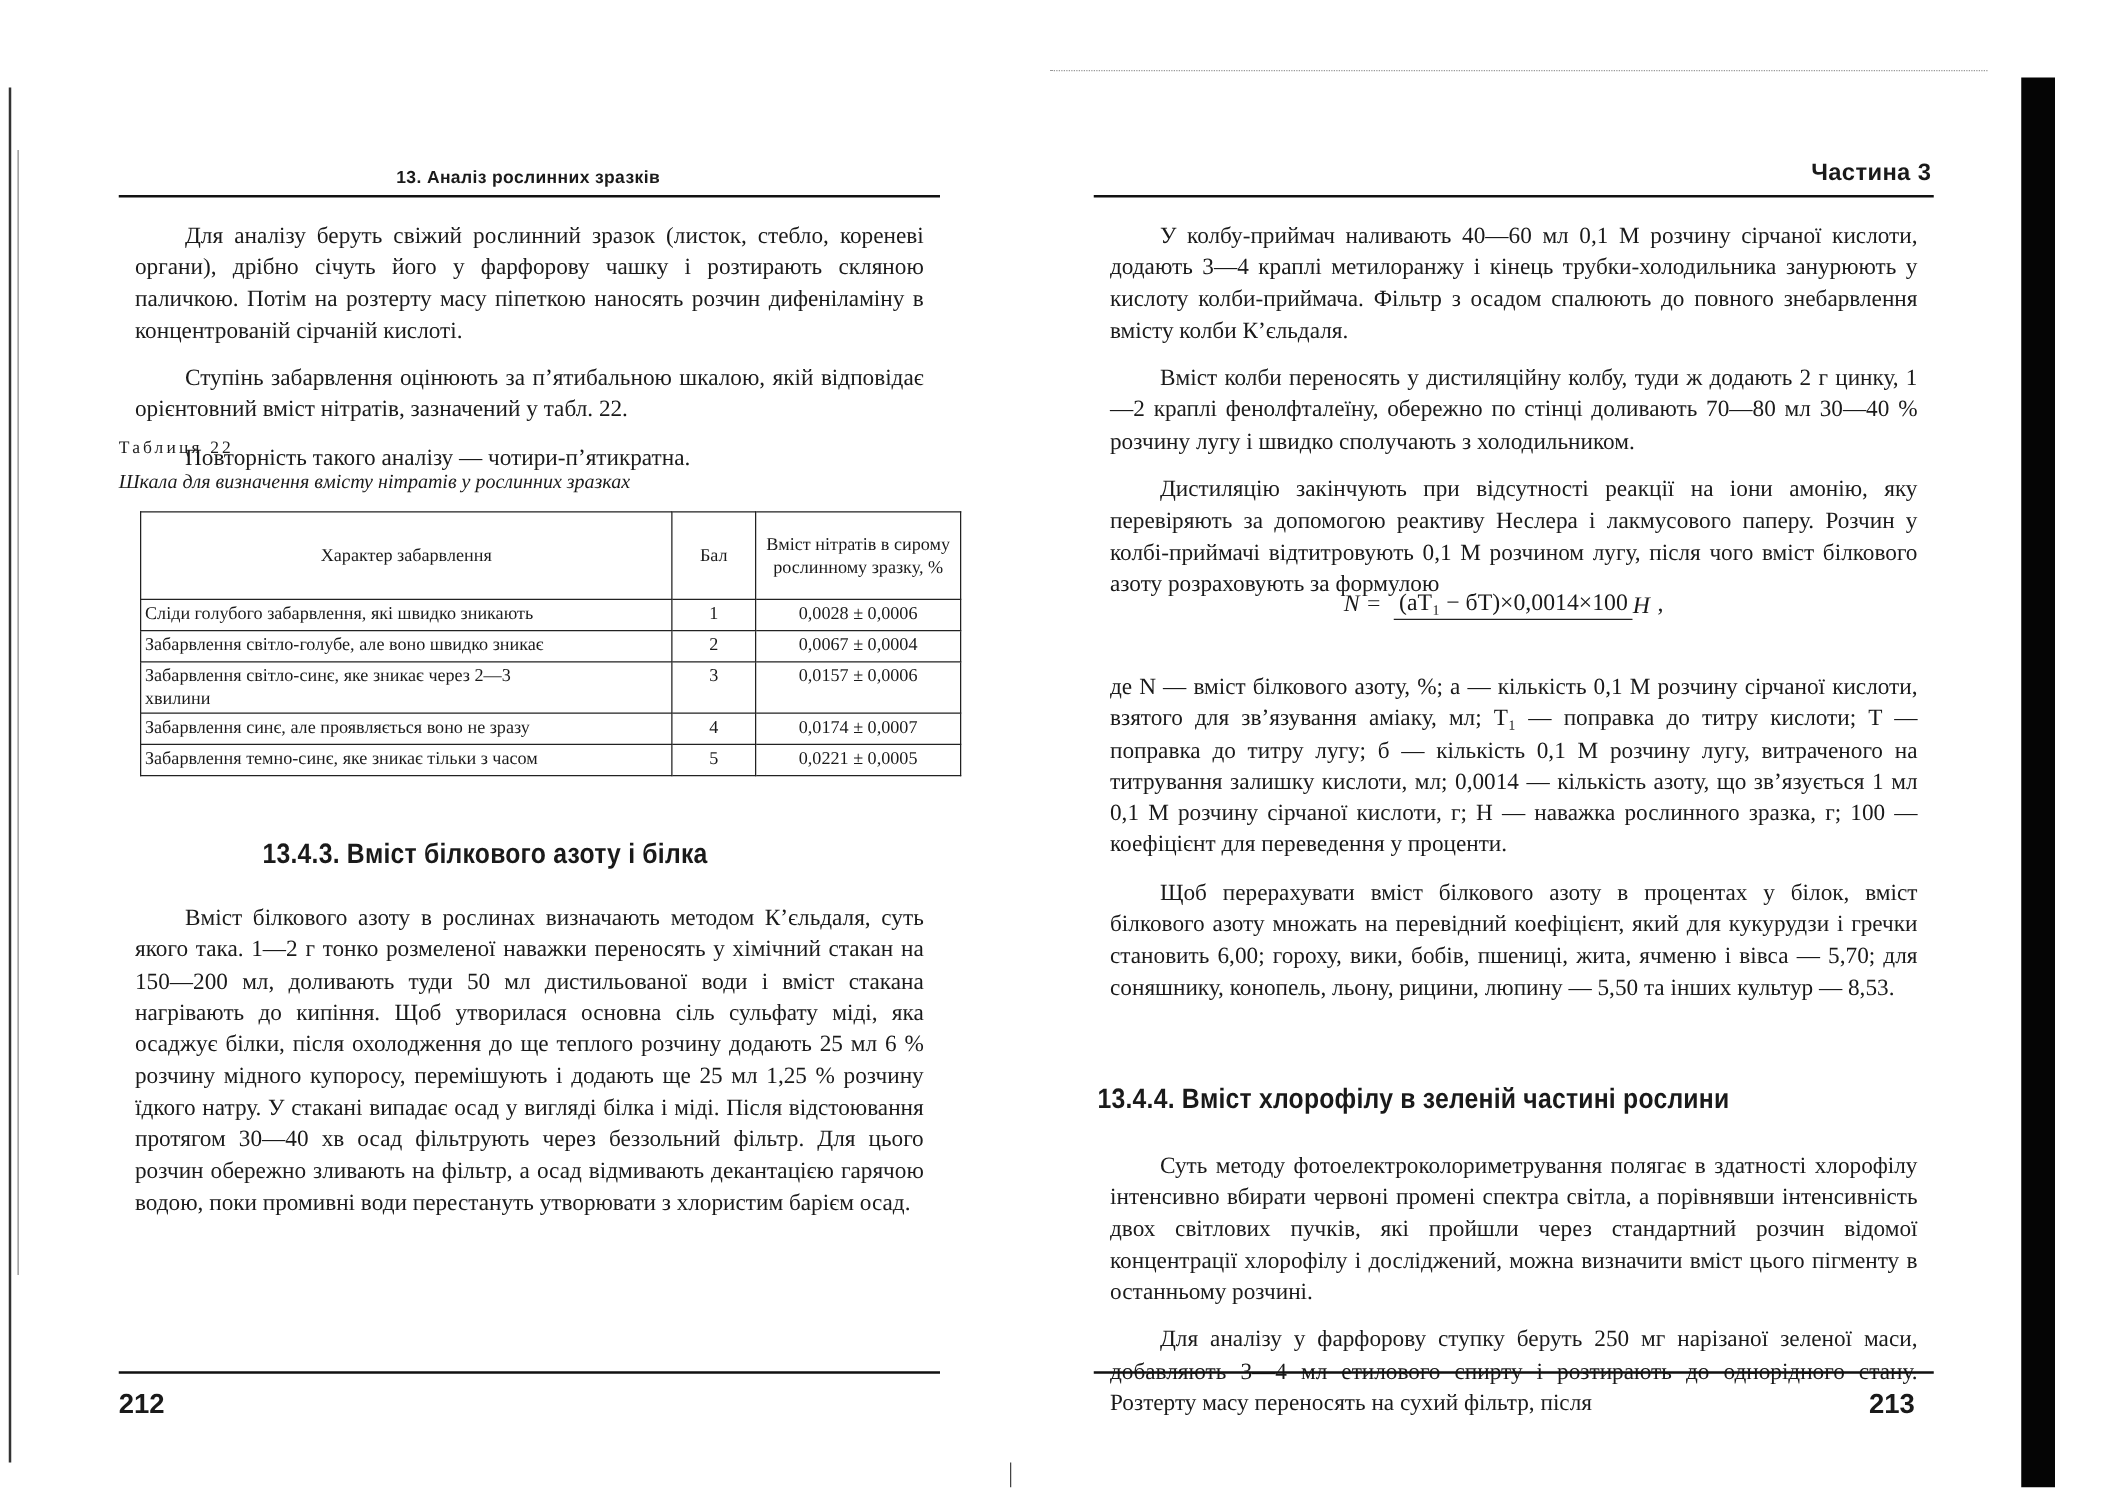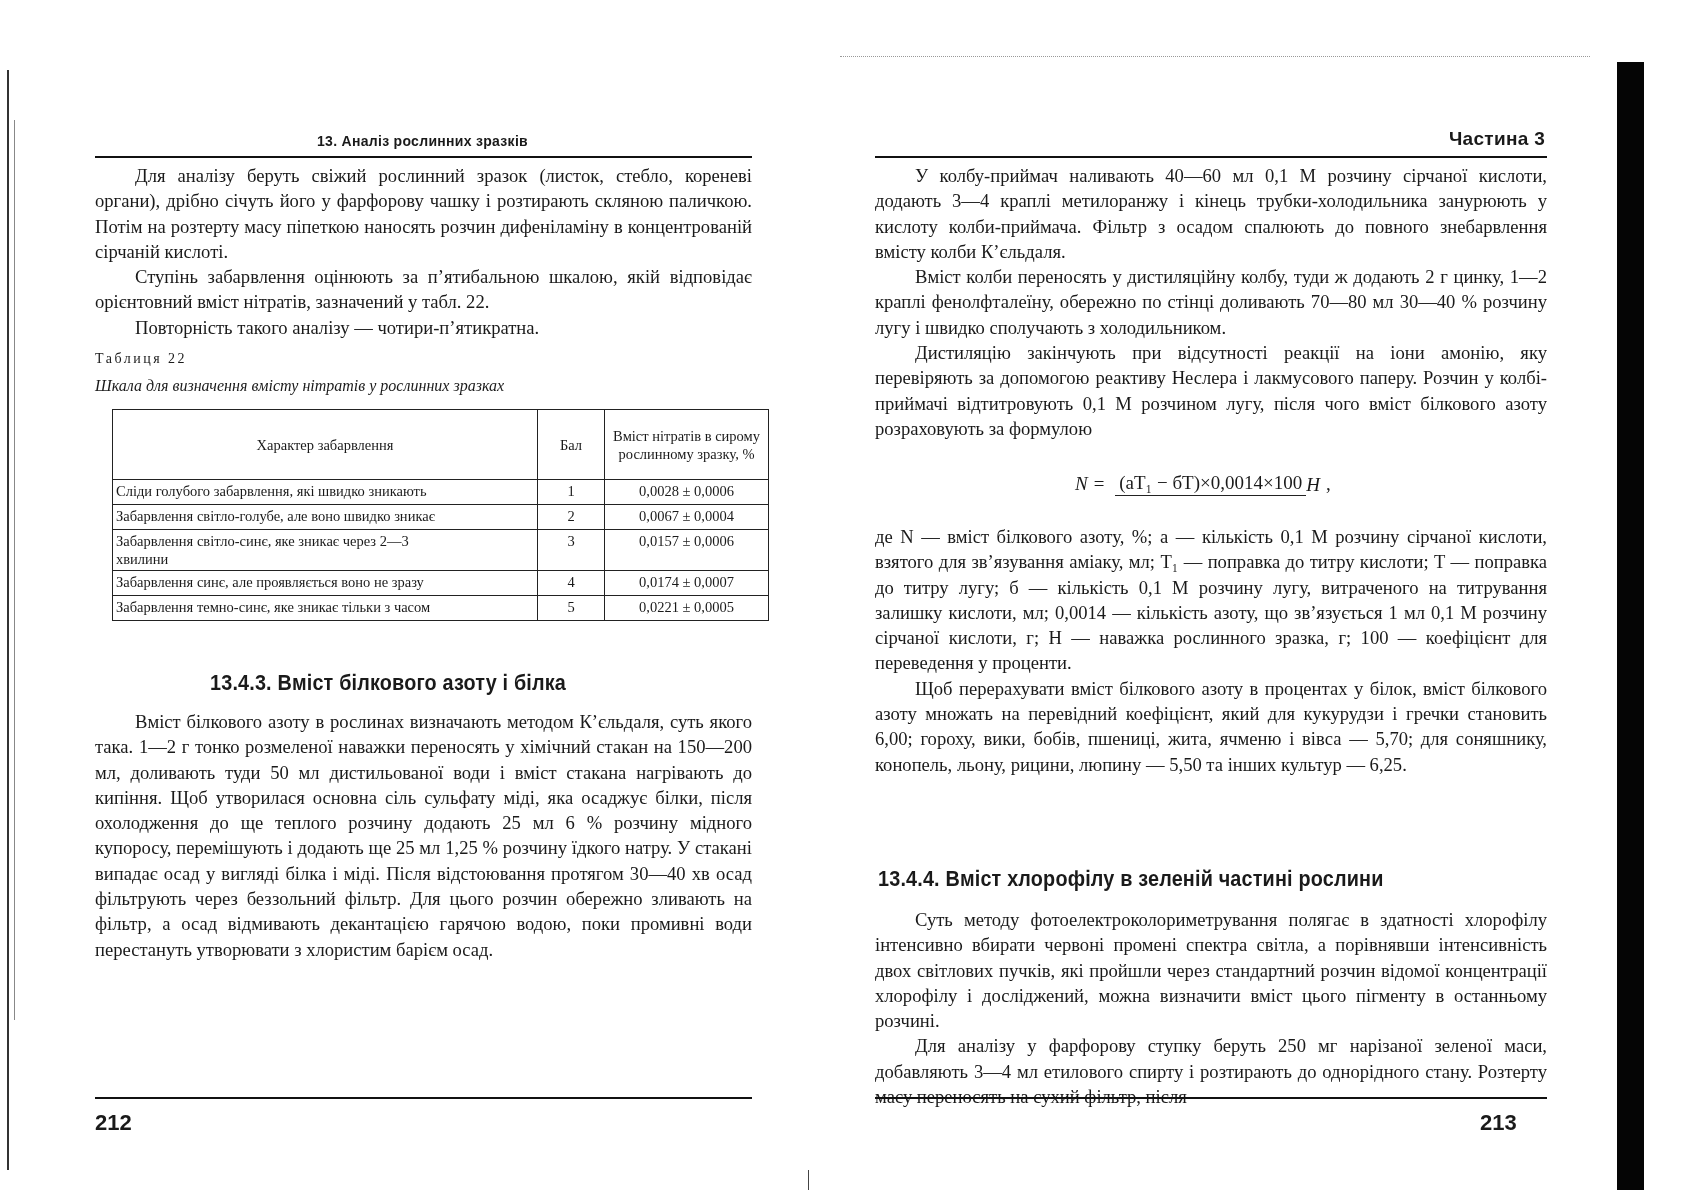--- a/index.html
+++ b/index.html
@@ -25,27 +25,27 @@
   #page-right .rule.top { left: 35px; width: 672px; top: 156px; }
   #page-left .rule.bottom { left: 95px; width: 657px; top: 1097px; }
   #page-right .rule.bottom { left: 35px; width: 672px; top: 1097px; }
 
   .folio {
     position: absolute; top: 1110px;
     font-family: "Liberation Sans", "DejaVu Sans", sans-serif;
     font-weight: bold; font-size: 22px;
   }
   #page-left .folio { left: 95px; }
-  #page-right .folio { left: 640px; width: 67px; text-align: left; }
+  #page-right .folio { left: 640px; width: 67px; text-align: center; }
 
   .block {
     position: absolute; font-size: 18.6px; line-height: 25.3px;
     text-align: justify; hyphens: manual;
   }
-  .block p { margin: 0; text-indent: 40px; }
+  .block p { margin: 13px; text-indent: 40px; }
   .block p.noindent { text-indent: 0; }
 
   #left-intro { left: 95px; width: 657px; top: 163px; }
   #table-caption { position: absolute; left: 95px; top: 351px; font-size: 14px; letter-spacing: 2.5px; }
   #table-subtitle { position: absolute; left: 95px; top: 377px; font-size: 16px; font-style: italic; }
 
   #nitrate-table {
     position: absolute; left: 112px; top: 409px; width: 657px;
     border-collapse: collapse; font-size: 14.5px; line-height: 18px;
   }
@@ -175,21 +175,21 @@
     <span class="lhs">N =</span>
     <span class="frac">
       <span class="num">(aT₁ − бT)×0,0014×100</span>
       <span class="den">H</span>
     </span>
     <span class="comma">,</span>
   </div>
 
   <div class="block" id="right-defs">
     <p class="noindent">де N — вміст білкового азоту, %; a — кількість 0,1 М розчину сірчаної кислоти, взятого для зв’язування аміаку, мл; T₁ — поправка до титру кислоти; T — поправка до титру лугу; б — кількість 0,1 М розчину лугу, витраченого на титрування залишку кислоти, мл; 0,0014 — кількість азоту, що зв’язується 1 мл 0,1 М розчину сірчаної кислоти, г; H — наважка рослинного зразка, г; 100 — коефіцієнт для переведення у проценти.</p>
-    <p>Щоб перерахувати вміст білкового азоту в процентах у білок, вміст білкового азоту множать на перевідний коефіцієнт, який для кукурудзи і гречки становить 6,00; гороху, вики, бобів, пшениці, жита, ячменю і вівса — 5,70; для соняшнику, конопель, льону, рицини, люпину — 5,50 та інших культур — 6,25.</p>
+    <p>Щоб перерахувати вміст білкового азоту в процентах у білок, вміст білкового азоту множать на перевідний коефіцієнт, який для кукурудзи і гречки становить 6,00; гороху, вики, бобів, пшениці, жита, ячменю і вівса — 5,70; для соняшнику, конопель, льону, рицини, люпину — 5,50 та інших культур — 8,53.</p>
   </div>
 
   <div class="section-heading" id="heading-1344">13.4.4. Вміст хлорофілу в зеленій частині рослини</div>
 
   <div class="block" id="right-body2">
     <p>Суть методу фотоелектроколориметрування полягає в здатності хлорофілу інтенсивно вбирати червоні промені спектра світла, а порівнявши інтенсивність двох світлових пучків, які пройшли через стандартний розчин відомої концентрації хлорофілу і досліджений, можна визначити вміст цього пігменту в останньому розчині.</p>
     <p>Для аналізу у фарфорову ступку беруть 250 мг нарізаної зеленої маси, добавляють 3—4 мл етилового спирту і розтирають до однорідного стану. Розтерту масу переносять на сухий фільтр, після</p>
   </div>
 
   <div class="rule bottom"></div>

